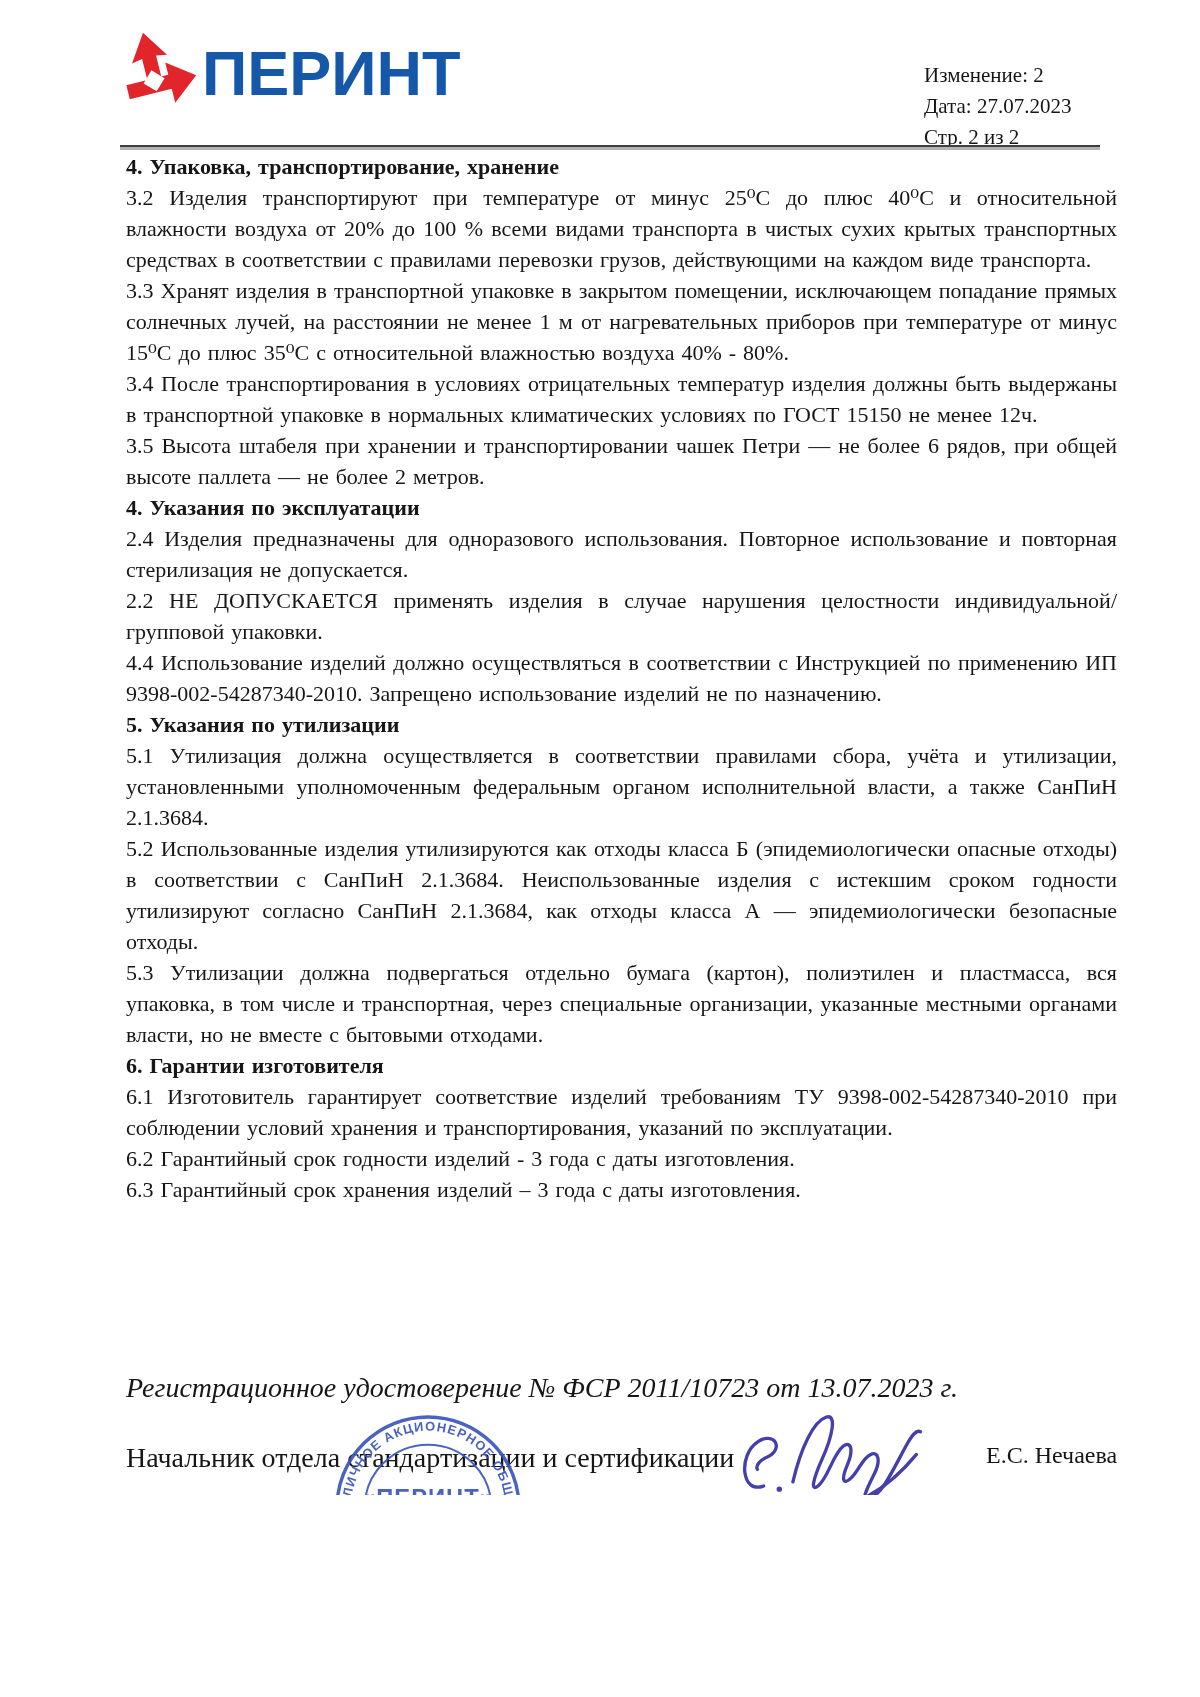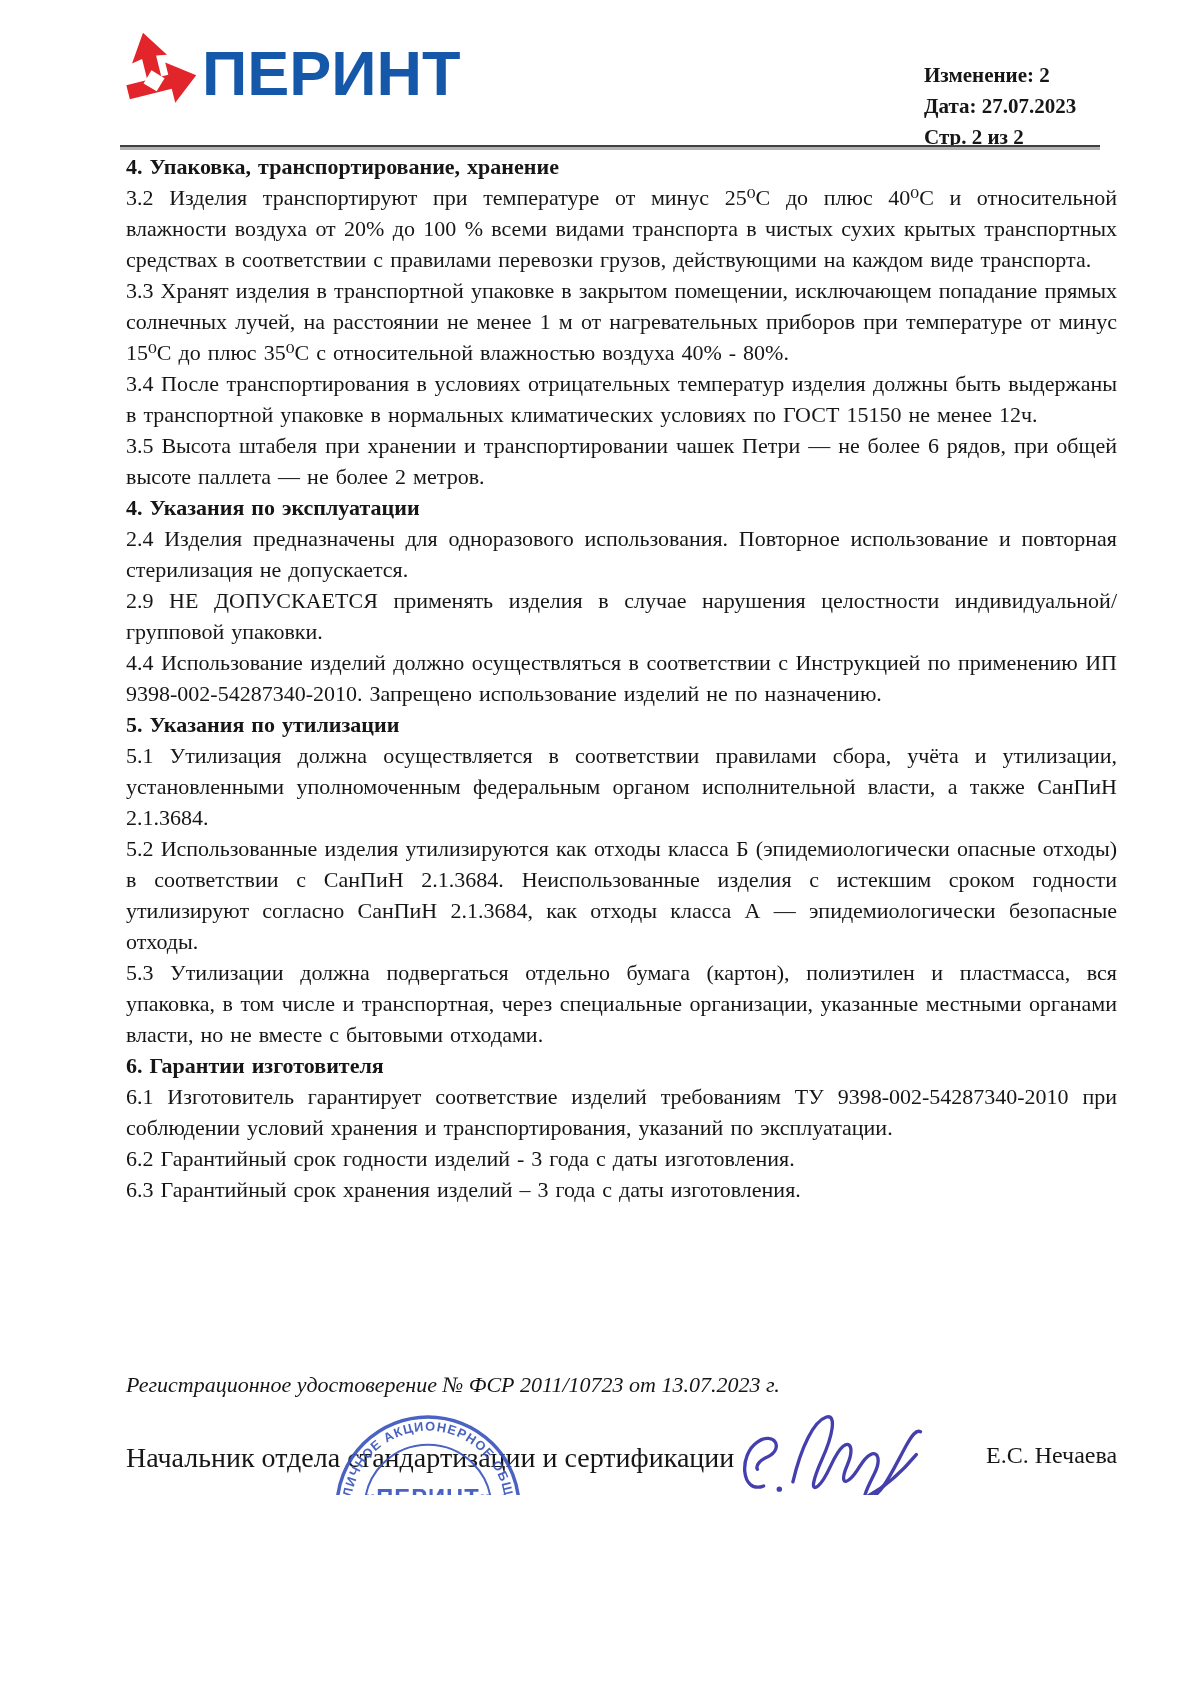--- a/index.html
+++ b/index.html
@@ -8,35 +8,35 @@
     font-family:"Liberation Serif","DejaVu Serif",serif;color:#161616;overflow:hidden;margin-left:20px;
   }
   
   .logo{position:absolute;left:88px;top:24px;display:flex;align-items:center;}
   .logo-icon{width:90px;height:98px;flex:0 0 auto;}
   .logo-text{
     font-family:"Liberation Sans","DejaVu Sans",sans-serif;font-weight:bold;
     font-size:63px;line-height:98px;letter-spacing:0px;color:#1558a9;margin-left:4px;
   }
   .header-info{
-    position:absolute;left:904px;top:60px;font-size:21px;line-height:31px;white-space:nowrap;font-weight:bold;
+    position:absolute;left:904px;top:60px;font-size:21px;line-height:31px;white-space:nowrap;
   }
   .header-rule{
     position:absolute;left:100px;top:145px;width:980px;height:2px;
     background:#3f3f3f;border-bottom:3px solid #b3b3b3;
   }
   
   .content{
     position:absolute;left:106px;top:151px;width:991px;
     font-size:22px;line-height:31px;text-align:justify;word-spacing:1.5px;
   }
   .content p{margin:0;}
   .content h2{margin:0;font-size:22px;line-height:31px;font-weight:bold;text-align:left;}
   
-  .reg-line{position:absolute;left:106px;top:1372px;font-size:22px;font-style:italic;}
+  .reg-line{position:absolute;left:106px;top:1372px;font-size:28px;font-style:italic;}
   .signoff-title{position:absolute;left:106px;top:1442px;font-size:28px;}
   .signoff-name{position:absolute;left:966px;top:1442px;font-size:24px;}
   .signature{position:absolute;left:706px;top:1398px;width:230px;height:130px;}
   .stamp{position:absolute;left:309px;top:1409px;width:198px;height:198px;opacity:0.92;}
   .stamp text, .stamp textPath{
     font-family:"Liberation Sans","DejaVu Sans",sans-serif;font-weight:bold;fill:#3b55bd;
   }
   .stamp .ring-t{font-size:13px;letter-spacing:1.2px;}
   .stamp .ring-b{font-size:12px;letter-spacing:1px;}
   .stamp .inner-a{font-size:12.5px;letter-spacing:0.5px;}
@@ -69,21 +69,21 @@
 
   <div class="content">
     <h2>4. Упаковка, транспортирование, хранение</h2>
     <p>3.2 Изделия транспортируют при температуре от минус 25⁰С до плюс 40⁰С и относительной влажности воздуха от 20% до 100 % всеми видами транспорта в чистых сухих крытых транспортных средствах в соответствии с правилами перевозки грузов, действующими на каждом виде  транспорта.</p>
     <p>3.3 Хранят изделия в транспортной упаковке в закрытом помещении, исключающем попадание прямых солнечных лучей, на расстоянии не менее 1 м от нагревательных приборов при температуре от минус 15⁰С до плюс 35⁰С с относительной  влажностью  воздуха 40% - 80%.</p>
     <p>3.4 После транспортирования в условиях отрицательных температур изделия должны быть выдержаны в транспортной упаковке в нормальных климатических условиях по ГОСТ 15150 не менее 12ч.</p>
     <p>3.5 Высота штабеля при хранении и транспортировании чашек Петри — не более 6 рядов, при общей высоте  паллета — не более 2 метров.</p>
 
     <h2>4. Указания по эксплуатации</h2>
     <p>2.4 Изделия предназначены для одноразового использования. Повторное использование и повторная стерилизация не допускается.</p>
-    <p>2.9 НЕ ДОПУСКАЕТСЯ применять изделия в случае нарушения целостности индивидуальной/ групповой  упаковки.</p>
+    <p>2.2 НЕ ДОПУСКАЕТСЯ применять изделия в случае нарушения целостности индивидуальной/ групповой  упаковки.</p>
     <p>4.4 Использование изделий должно осуществляться в соответствии с Инструкцией по применению ИП 9398-002-54287340-2010. Запрещено использование изделий не по назначению.</p>
 
     <h2>5. Указания по утилизации</h2>
     <p>5.1 Утилизация должна осуществляется в соответствии правилами сбора, учёта и утилизации, установленными уполномоченным федеральным органом исполнительной власти, а также СанПиН 2.1.3684.</p>
     <p>5.2 Использованные изделия утилизируются как отходы класса Б (эпидемиологически опасные отходы) в соответствии с СанПиН 2.1.3684. Неиспользованные изделия с истекшим сроком годности утилизируют согласно СанПиН 2.1.3684, как отходы класса А — эпидемиологически безопасные отходы.</p>
     <p>5.3 Утилизации должна подвергаться отдельно бумага (картон), полиэтилен и пластмасса, вся упаковка, в том числе и транспортная, через специальные организации, указанные местными органами власти, но не вместе с бытовыми отходами.</p>
 
     <h2>6. Гарантии изготовителя</h2>
     <p>6.1 Изготовитель гарантирует соответствие изделий требованиям ТУ 9398-002-54287340-2010 при соблюдении  условий хранения и транспортирования, указаний по эксплуатации.</p>
     <p>6.2 Гарантийный срок годности изделий -  3 года с даты изготовления.</p>

